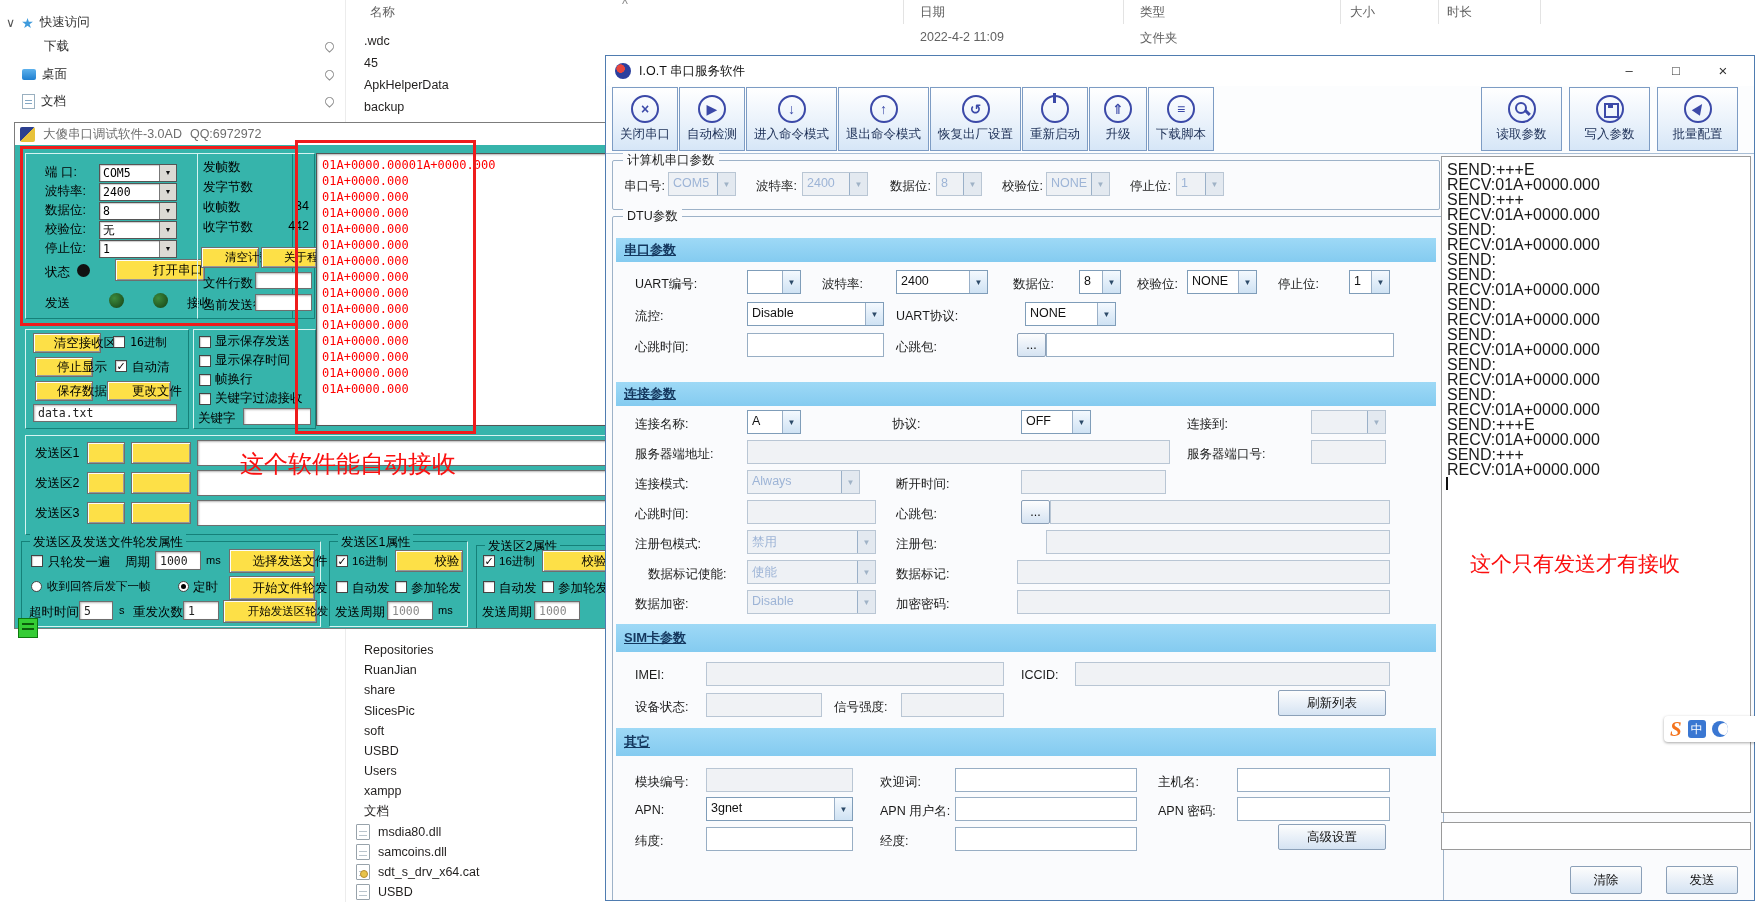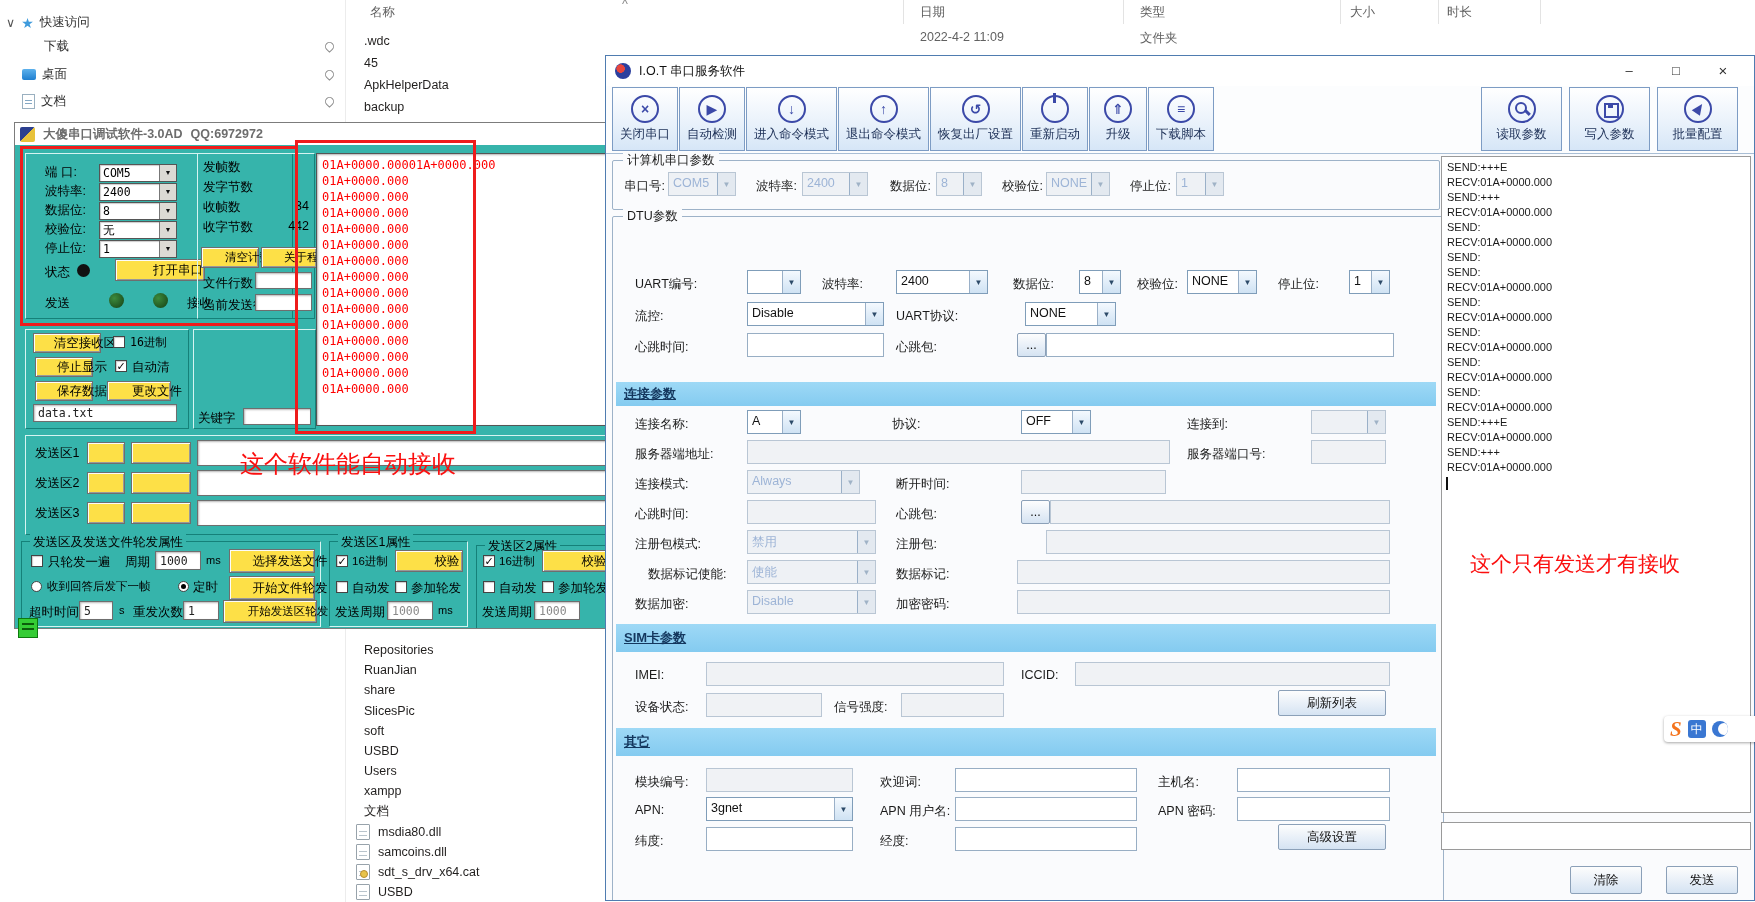--- a/index.html
+++ b/index.html
@@ -19,21 +19,21 @@
   .ficon[data-kind="dll"],.ficon[data-kind="cat"]{width:12px;height:14px;background:#fff;border:1px solid #98a3ab;border-radius:1px;position:relative;flex:0 0 auto;
      background-image:repeating-linear-gradient(#fff 0 3px,#b9c4cc 3px 4px);background-size:8px 12px;background-position:2px 3px;background-repeat:no-repeat;}
   .ficon[data-kind="cat"]::after{content:"";position:absolute;right:1px;bottom:1px;width:6px;height:6px;border-radius:50%;background:#e8c34a;border:1px solid #b98d2f;}
   .sico{width:16px;height:16px;display:flex;align-items:center;justify-content:center;flex:0 0 auto;}
   .ico-desktop{width:14px;height:11px;background:linear-gradient(#5db1ec,#1f7fd0);border-radius:2px;}
   .ico-down{color:#2f7fd6;font-weight:bold;font-size:15px;line-height:1;}
   .ico-doc{width:11px;height:13px;background:#fff;border:1px solid #9ab0c0;background-image:repeating-linear-gradient(#fff 0 2px,#85a8c4 2px 3px);background-size:7px 8px;background-position:2px 3px;background-repeat:no-repeat;}
   .ico-pic{width:13px;height:11px;background:linear-gradient(#fdfdfd,#e8e4da);border:1px solid #a7a7a7;}
   
   .swin{position:absolute;left:14px;top:122px;width:620px;height:505px;background:#36b4ab;border:1px solid #7c7c7c;overflow:hidden;z-index:10;font-size:12.5px;}
-  .stitle{position:absolute;left:0;top:0;width:100%;height:22px;background:#ffffff;display:flex;align-items:center;gap:8px;padding-left:5px;box-sizing:border-box;color:#6d6d6d;font-weight:bold;}
+  .stitle{position:absolute;left:0;top:0;width:100%;height:22px;background:#ffffff;display:flex;align-items:center;gap:8px;padding-left:5px;box-sizing:border-box;color:#6d6d6d;}
   .sappico{width:15px;height:15px;background:linear-gradient(135deg,#2b3f8f 0 50%,#e8c23a 50% 100%);border-radius:2px;flex:0 0 auto;}
   .sbtn{background:#fde047;border:1px solid #6e6e6e;box-shadow:inset 1px 1px 0 #fbfbfb,inset -1px -1px 0 #999;
         display:flex;align-items:center;justify-content:center;color:#000;position:absolute;box-sizing:border-box;white-space:nowrap;padding-left:36px;}
   .sfield{background:#fff;border:1px solid #6e6e6e;box-shadow:inset 1px 1px 2px rgba(0,0,0,.28);position:absolute;box-sizing:border-box;}
   .sframe{position:absolute;border:1px solid;border-color:#d6f4f1 #158179 #158179 #d6f4f1;}
   .sgroup{position:absolute;border:1px solid;border-color:#158179 #d6f4f1 #d6f4f1 #158179;}
   .sgtitle{position:absolute;top:-8px;left:8px;background:#36b4ab;padding:0 3px;color:#000;white-space:nowrap;}
   .scombo{position:absolute;height:18px;background:#fff;border:1px solid #555;box-shadow:inset 1px 1px 1px rgba(0,0,0,.2);display:flex;box-sizing:border-box;}
   .scombo .v{flex:1;padding:1px 3px;font-family:"DejaVu Sans Mono",monospace;font-size:11.5px;color:#000;}
   .scombo .a{width:16px;background:#dcdad4;border-left:1px solid #777;display:flex;align-items:center;justify-content:center;font-size:7px;color:#111;}
@@ -73,21 +73,21 @@
   .ifield{position:absolute;height:24px;background:#fff;border:1px solid #98aec4;box-sizing:border-box;padding:3px 5px;color:#111;}
   .ifield.dis{background:#f0f2f5;border-color:#b9c6d4;color:#9db4d6;}
   .icombo{position:absolute;height:24px;background:#fff;border:1px solid #7f9db9;display:flex;box-sizing:border-box;}
   .icombo .icval{flex:1;padding:3px 4px;color:#111;white-space:nowrap;overflow:hidden;}
   .icombo .icarr{width:17px;background:linear-gradient(#f4f9fe,#cfe2f3);border-left:1px solid #9ab0c8;display:flex;align-items:center;justify-content:center;font-size:8px;color:#2c4a68;}
   .icombo.dis{background:#eef1f5;border-color:#b9c6d4;}
   .icombo.dis .icval{color:#9db4d6;}
   .icombo.dis .icarr{background:#e3e9f0;color:#9fb2c6;}
   .ibtn{position:absolute;border:1px solid #8ba0b8;border-radius:2px;background:linear-gradient(#fdfdfd,#e9f0f8 50%,#d5e3f2);display:flex;align-items:center;justify-content:center;color:#111;box-sizing:border-box;}
   .logbox{position:absolute;left:835px;top:100px;width:310px;height:657px;background:#fff;border:1px solid #9a9a9a;box-sizing:border-box;padding:4px 0 0 5px;overflow:hidden;}
-  .logbox div{height:15px;font-size:11px;color:#1a1a1a;white-space:nowrap;}
+  .logbox div{height:15px;font-size:16px;color:#1a1a1a;white-space:nowrap;}
   .cursorbar{width:1.5px;height:13px;background:#111;margin-top:1px;}
   
   .greenico{position:absolute;left:18px;top:618px;width:20px;height:20px;background:#35cc35;border:1px solid #0d7a0d;z-index:15;box-sizing:border-box;}
   .greenico::after{content:"";position:absolute;left:3px;top:4px;right:3px;height:10px;background:repeating-linear-gradient(#0b5c0b 0 2px,#35cc35 2px 5px);}
   .imebar{position:absolute;left:1664px;top:716px;width:104px;height:26px;background:#fff;border-radius:4px;box-shadow:0 1px 3px rgba(0,0,0,.35);display:flex;align-items:center;gap:6px;padding:0 6px;box-sizing:border-box;z-index:40;}
   .imeS{color:#f4731c;font-family:"Liberation Serif","DejaVu Serif",serif;font-weight:bold;font-style:italic;font-size:21px;line-height:1;}
   .imeZh{width:18px;height:18px;background:#3a77d2;color:#fff;border-radius:3px;display:flex;align-items:center;justify-content:center;font-size:12px;}
   .imeMoon{position:relative;width:16px;height:16px;border-radius:50%;background:#3a77d2;overflow:hidden;}
   .imeMoon::after{content:"";position:absolute;left:6px;top:2px;width:12px;height:12px;border-radius:50%;background:#fff;}
 </style>
@@ -359,20 +359,42 @@
     <span class="schk" style="left:98px;top:213px"></span>
     <span class="slabel2" style="left:115px;top:212px;font-family:'DejaVu Sans Mono',monospace;font-size:11.5px">16进制</span>
     <div class="sbtn" style="left:20px;top:234px;width:58px;height:20px">停止显示</div>
     <span class="schk" style="left:100px;top:237px">✓</span>
     <span class="slabel2" style="left:117px;top:236px">自动清</span>
     <div class="sbtn" style="left:20px;top:258px;width:58px;height:20px">保存数据</div>
     <div class="sbtn" style="left:92px;top:258px;width:64px;height:20px">更改文件</div>
     <div class="sfield" style="left:18px;top:281px;width:144px;height:18px;font-family:'DejaVu Sans Mono',monospace;font-size:11.5px;padding:1px 4px">data.txt</div>
 
     <div class="sframe" style="left:178px;top:206px;width:121px;height:98px"></div>
+    <div class="abs" style="left:184px;top:209px">
+
+        <div style="display:flex;align-items:center;height:19px;gap:4px">
+          <span class="schk" style="position:relative"></span>
+          <span style="color:#000;white-space:nowrap">显示保存发送</span>
+        </div>
+
+        <div style="display:flex;align-items:center;height:19px;gap:4px">
+          <span class="schk" style="position:relative"></span>
+          <span style="color:#000;white-space:nowrap">显示保存时间</span>
+        </div>
+
+        <div style="display:flex;align-items:center;height:19px;gap:4px">
+          <span class="schk" style="position:relative"></span>
+          <span style="color:#000;white-space:nowrap">帧换行</span>
+        </div>
+
+        <div style="display:flex;align-items:center;height:19px;gap:4px">
+          <span class="schk" style="position:relative"></span>
+          <span style="color:#000;white-space:nowrap">关键字过滤接收</span>
+        </div>
+      </div>
     <span class="slabel2" style="left:183px;top:287px">关键字</span>
     <div class="sfield" style="left:228px;top:285px;width:68px;height:17px"></div>
 
     <div class="sframe" style="left:10px;top:312px;width:600px;height:98px"></div>
     <div class="abs" style="left:20px;top:315px;width:588px">
 
         <div class="sendrow">
           <span style="color:#000;width:46px">发送区1</span>
           <span class="sbtn" style="position:relative;width:36px;height:22px"></span>
           <span class="sbtn" style="position:relative;width:60px;height:22px"></span>
@@ -544,20 +566,23 @@
     <span class="ilbl" style="left:524px;top:122px">停止位:</span>
     <div class="icombo dis" style="left:570px;top:116px;width:48px">
         <span class="icval">1</span>
         <span class="icarr">▼</span>
       </div>
 
     <div class="igroup" style="left:6px;top:160px;width:830px;height:684px">
       <span class="igtitle">DTU参数</span>
     </div>
 
+    <div class="bluebar" style="left:10px;top:182px;width:820px">
+        <span>串口参数</span>
+      </div>
     <span class="ilbl" style="left:29px;top:220px">UART编号:</span>
     <div class="icombo" style="left:141px;top:214px;width:54px">
         <span class="icval"></span>
         <span class="icarr">▼</span>
       </div>
     <span class="ilbl" style="left:216px;top:220px">波特率:</span>
     <div class="icombo" style="left:290px;top:214px;width:92px">
         <span class="icval">2400</span>
         <span class="icarr">▼</span>
       </div>

